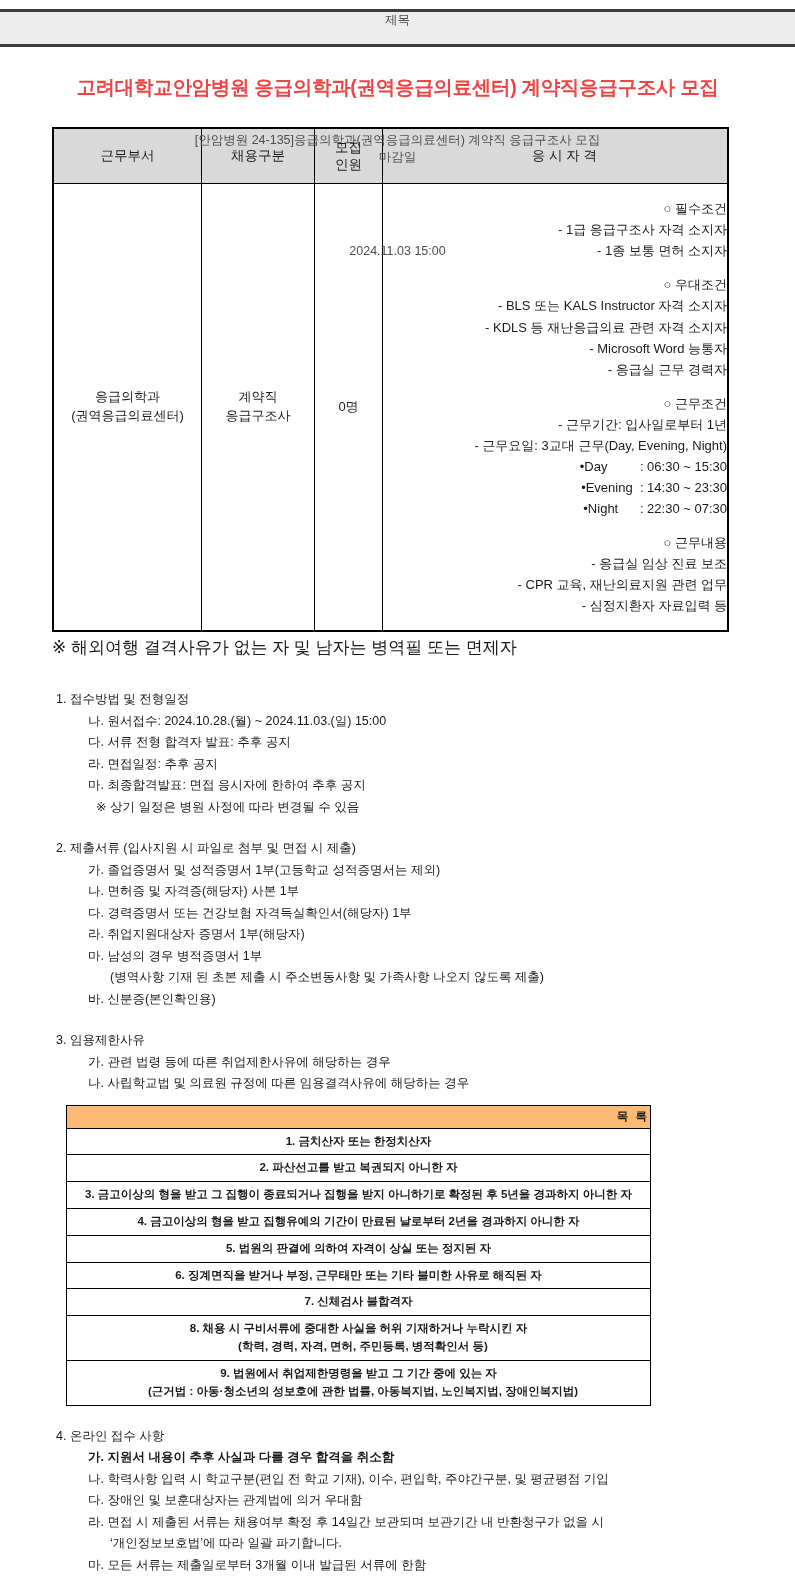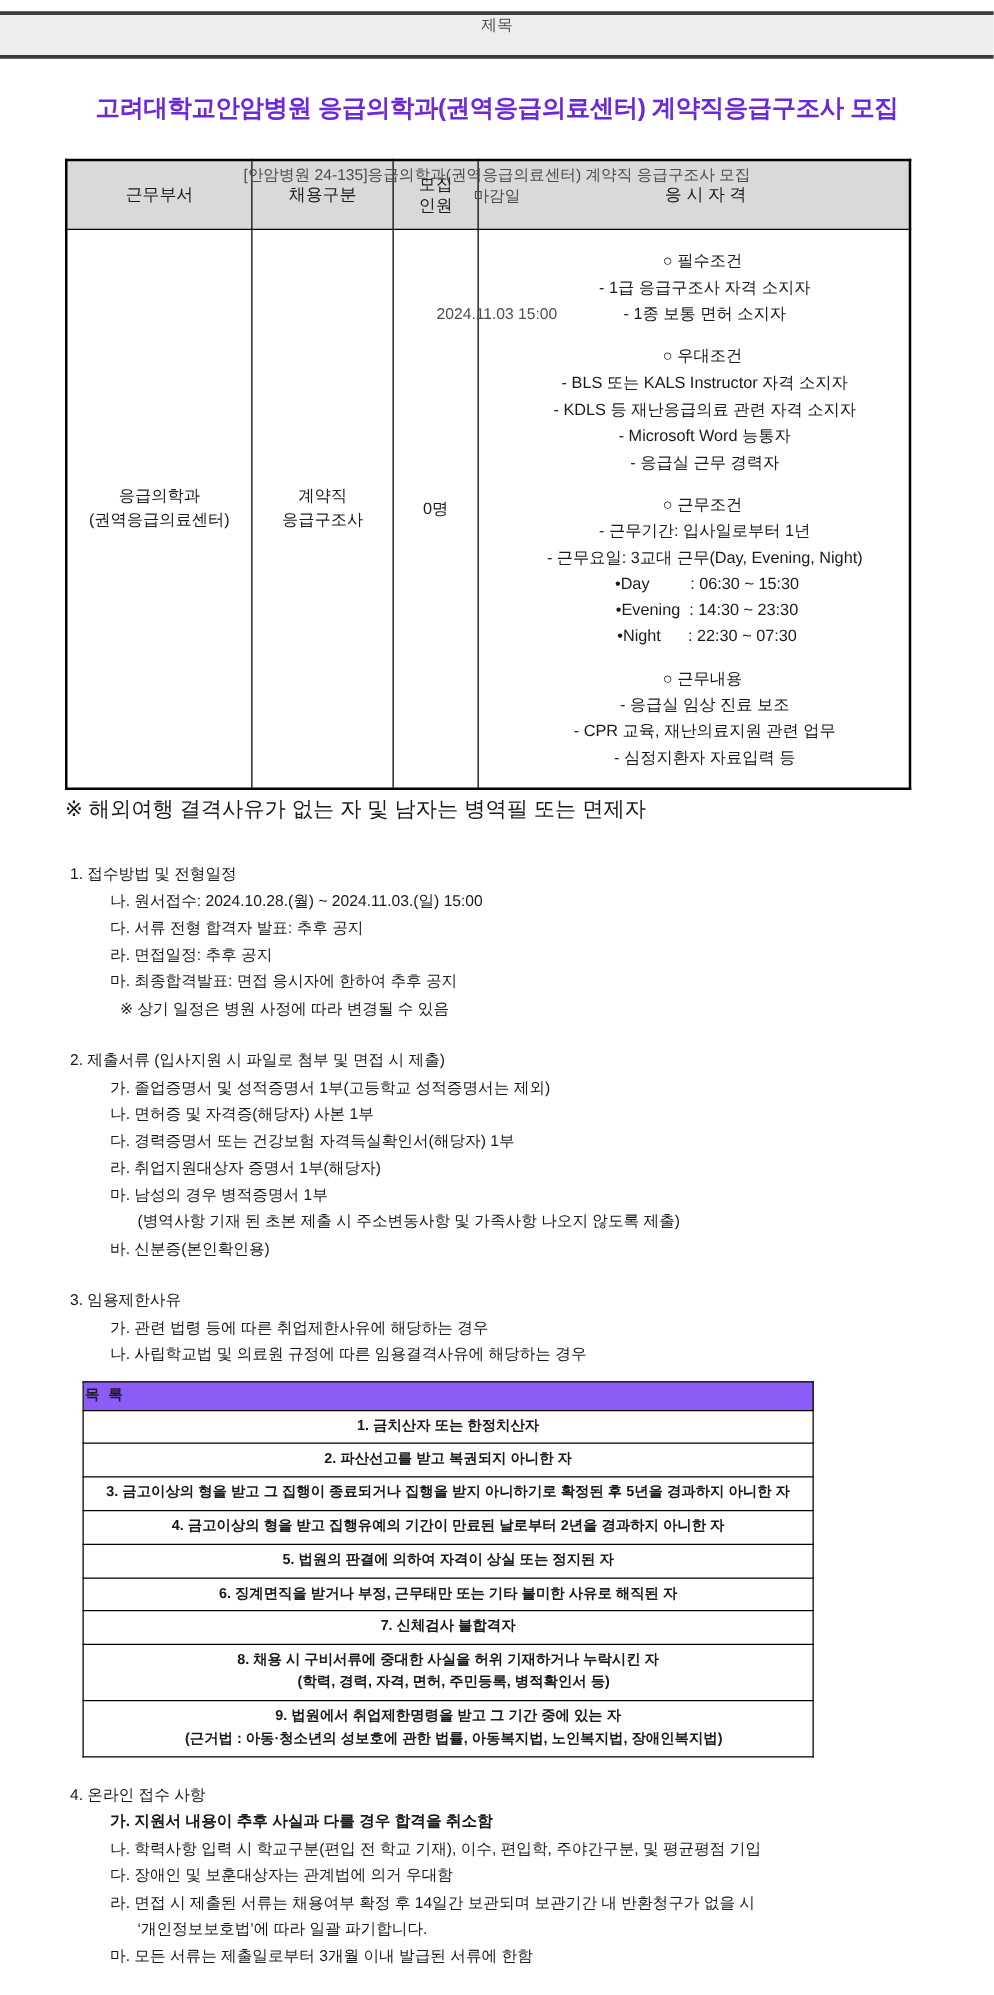--- a/index.html
+++ b/index.html
@@ -32,21 +32,21 @@
   .meta-subject     { flex: 1 1 auto; text-align: right; }
   .meta-label-due   { width: 95px; text-align: center; flex: 0 0 95px; }
   .meta-due-value   { width: 150px; text-align: center; flex: 0 0 150px; }
 
   
   .doc-title {
     margin: 26px 60px 0 60px;
     text-align: center;
     font-size: 19.5px;
     font-weight: bold;
-    color: #6d28d9;
+    color: #ef4444;
     line-height: 1.45;
     letter-spacing: -0.3px;
   }
 
   
   .main-table-wrap { margin: 26px 52px 0 52px; }
   table.main-table {
     width: 677px;
     border-collapse: collapse;
     table-layout: fixed;
@@ -66,21 +66,21 @@
     font-size: 13.5px;
     line-height: 1.3;
   }
   .col-dept  { width: 145px; }
   .col-type  { width: 110px; }
   .col-count { width: 65px; }
   .col-qual  { width: auto; padding-left: 20px; }
   .cell-center { text-align: center; line-height: 1.45; }
   .cell-qual {
     padding: 14px 0 14px 14px;
-    text-align: center;
+    text-align: right;
     line-height: 1.62;
     font-size: 13px;
   }
   .qual-group { margin-bottom: 13px; }
   .qual-group:last-child { margin-bottom: 0; }
   .qual-head { white-space: pre; }
   .qual-line { white-space: pre; }
 
   .table-note {
     margin: 4px 52px 0 52px;
@@ -99,24 +99,24 @@
 
   
   .list-table-wrap { margin: 10px 0 10px 14px; }
   table.list-table {
     width: 585px;
     border-collapse: collapse;
     border: 1.5px solid #000;
     font-size: 11.5px;
   }
   table.list-table th {
-    background: #8b5cf6;
+    background: #fdba74;
     border: 1px solid #000;
     font-weight: bold;
-    text-align: left;
+    text-align: right;
     height: 20px;
     letter-spacing: 2px;
     font-size: 11.5px;
   }
   table.list-table td {
     border: 1px solid #000;
     padding: 4px 7px;
     line-height: 1.55;
     text-align: center;
     font-weight: bold;

